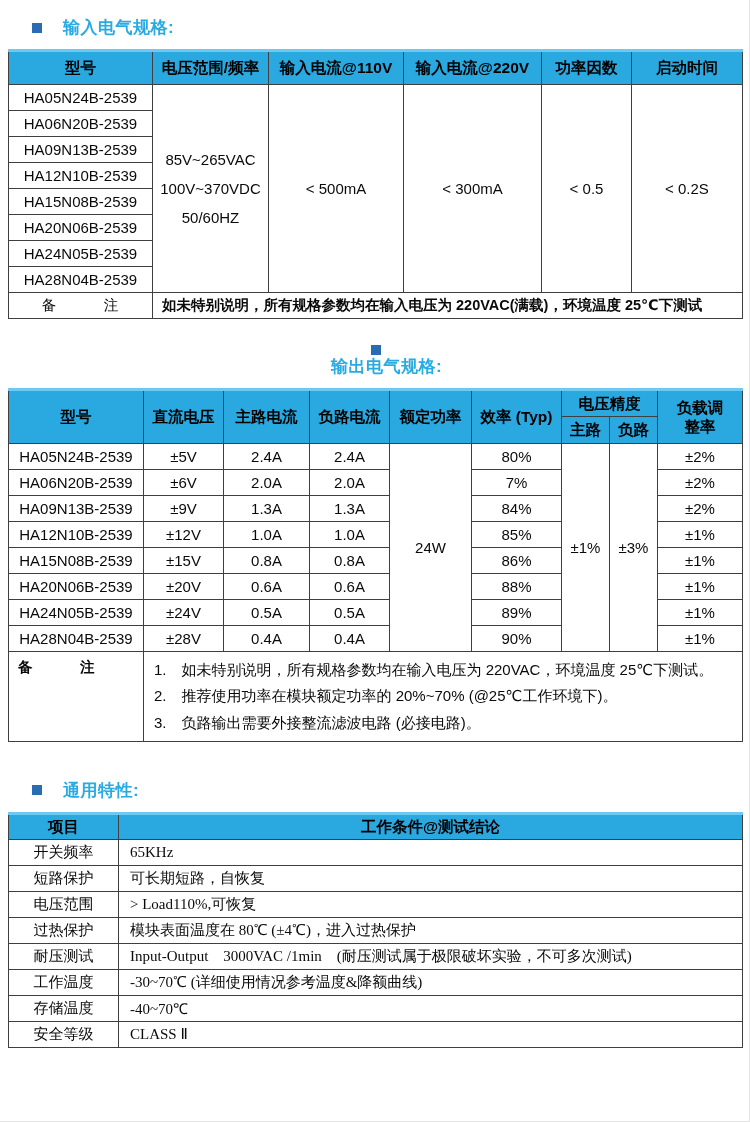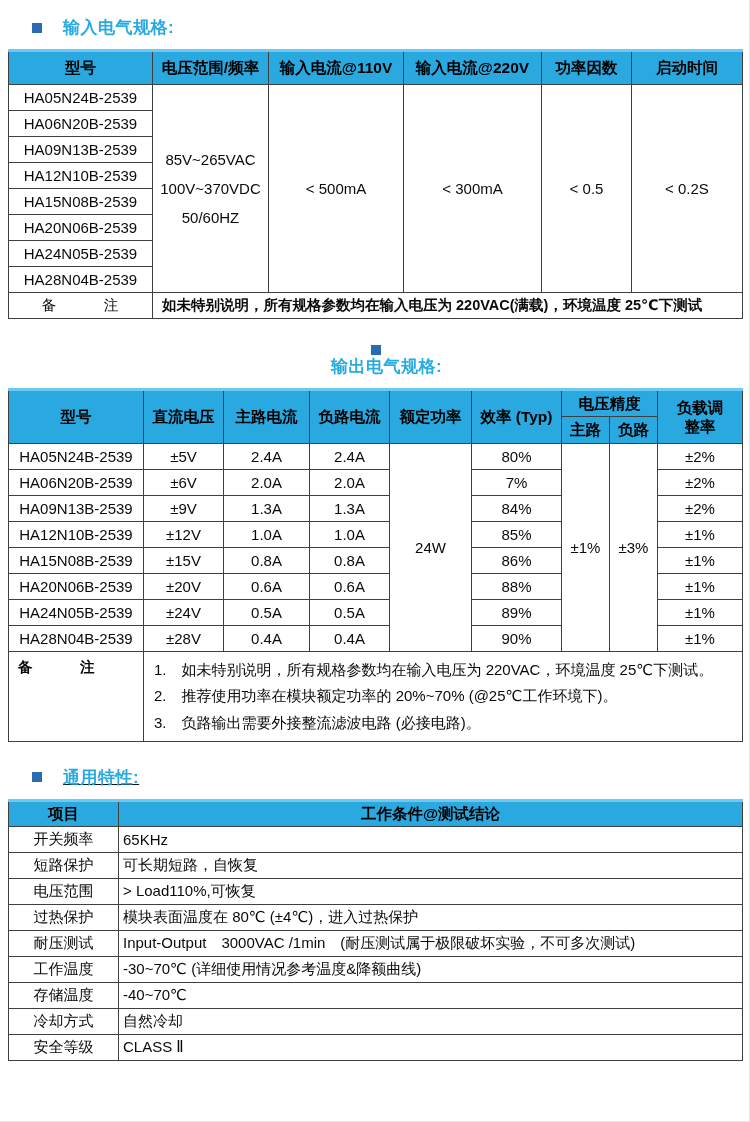--- a/index.html
+++ b/index.html
@@ -31,22 +31,22 @@
   .t2 thead tr th{height:27px;}
   .t3 thead th{height:26px;}
   .load-reg-th{padding:0 15px;}
   .multiline{white-space:pre-line;line-height:1.95;text-align:center;}
   .left{text-align:left;padding-left:9px;font-weight:bold;}
   .remark-row td{font-size:14.5px;}
   .remark-label{letter-spacing:1px;}
   .notes{padding:5px 6px 5px 10px;}
   .notes div{line-height:1.75;text-align:left;font-size:15px;}
   .t2 .remark-row .remark-label{vertical-align:top;padding-top:6px;}
-  .t3 td{height:26px;}
-  .t3 .value-cell{text-align:left;padding-left:4px;}
+  .t3 td{height:26px;font-family:Liberation Serif, serif;}
+  .t3 .value-cell{text-align:left;padding-left:11px;}
 </style>
 </head>
 <body>
 
 <div class="page">
 
   <div class="section-title">
     <span class="bullet"></span>
     <span class="title-text">输入电气规格:</span>
   </div>
@@ -214,21 +214,21 @@
         <td class="remark-label left">备　　　注</td>
         <td colspan="8" class="notes">
           <div>1.　如未特别说明，所有规格参数均在输入电压为 220VAC，环境温度 25℃下测试。</div>
           <div>2.　推荐使用功率在模块额定功率的 20%~70% (@25℃工作环境下)。</div>
           <div>3.　负路输出需要外接整流滤波电路 (必接电路)。</div>
         </td>
       </tr>
     </tbody>
   </table>
 
-  <div class="section-title" style="margin-top:24px;text-decoration:underline;">
+  <div class="section-title" style="margin-top:37px;">
     <span class="bullet"></span>
     <span class="title-text">通用特性:</span>
   </div>
 
   <table class="t3">
     <colgroup>
         <col style="width:110px">
         <col style="width:624px">
       </colgroup>
     <thead>
@@ -260,24 +260,20 @@
       </tr>
       <tr>
         <td>工作温度</td>
         <td class="value-cell">-30~70℃ (详细使用情况参考温度&amp;降额曲线)</td>
       </tr>
       <tr>
         <td>存储温度</td>
         <td class="value-cell">-40~70℃</td>
       </tr>
       <tr>
-        <td>冷却方式</td>
-        <td class="value-cell">自然冷却</td>
-      </tr>
-      <tr>
         <td>安全等级</td>
         <td class="value-cell">CLASS Ⅱ</td>
       </tr>
 
     </tbody>
   </table>
 
 </div>
 
 </body></html>

